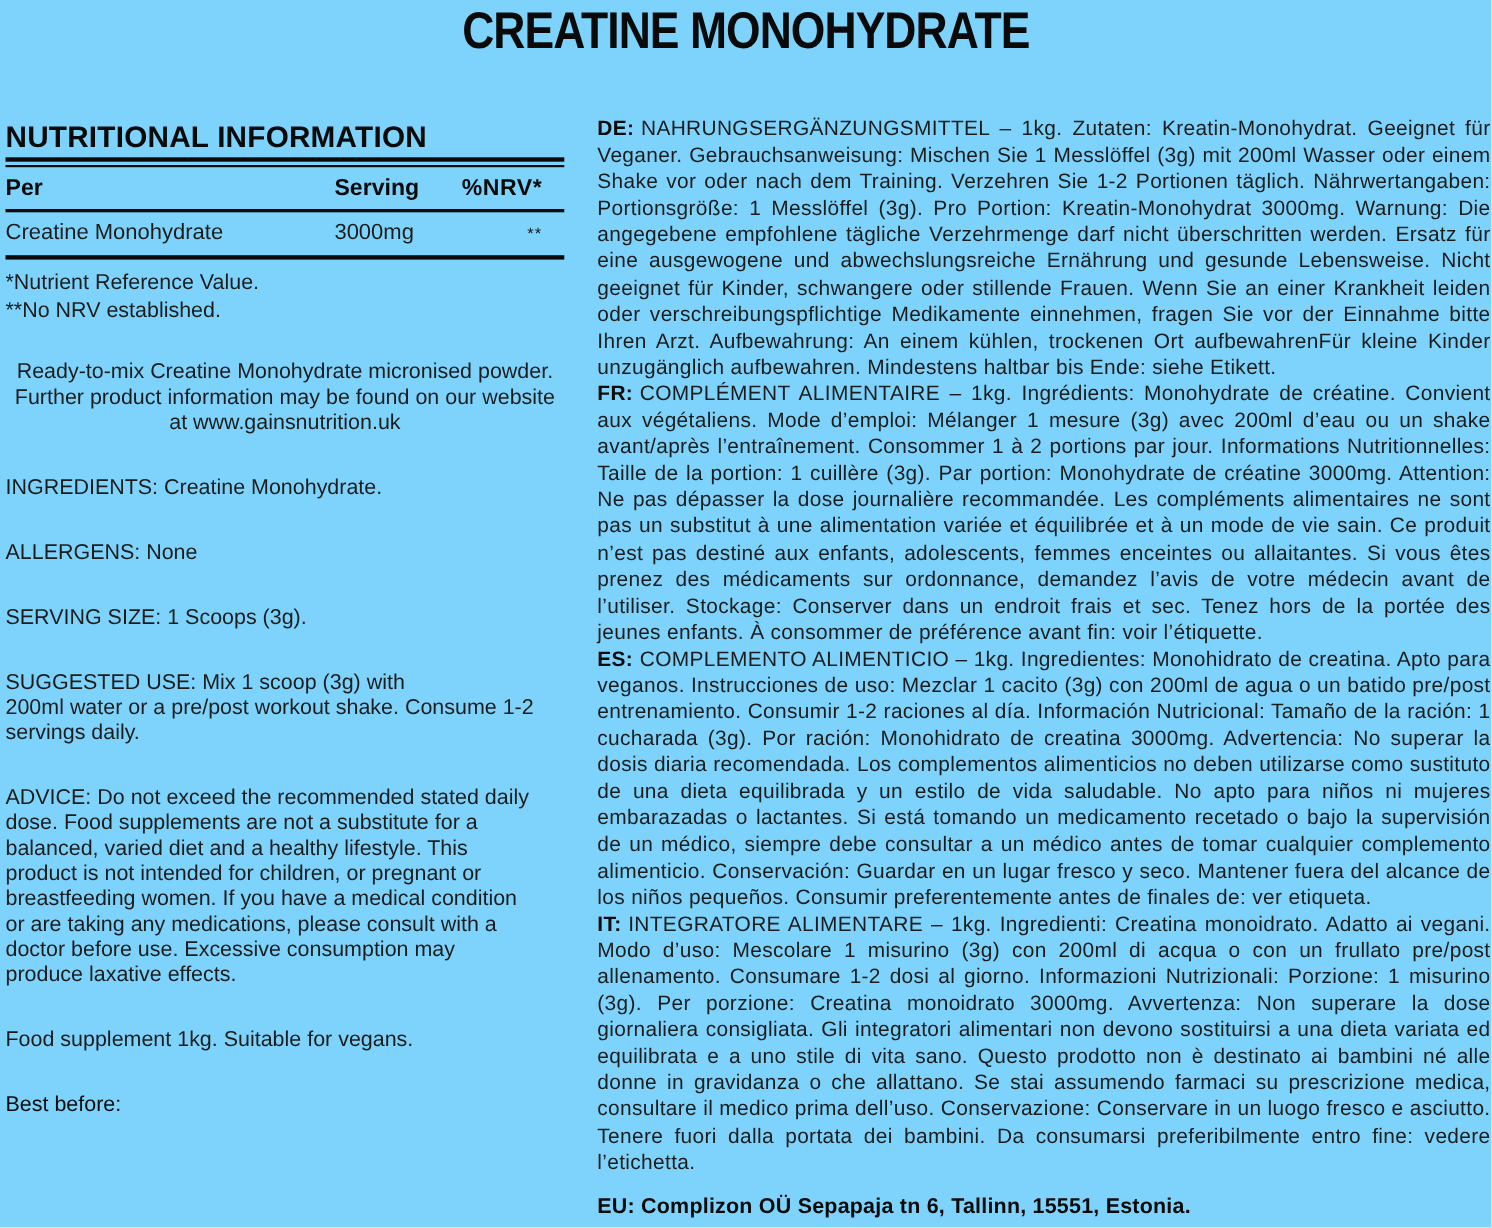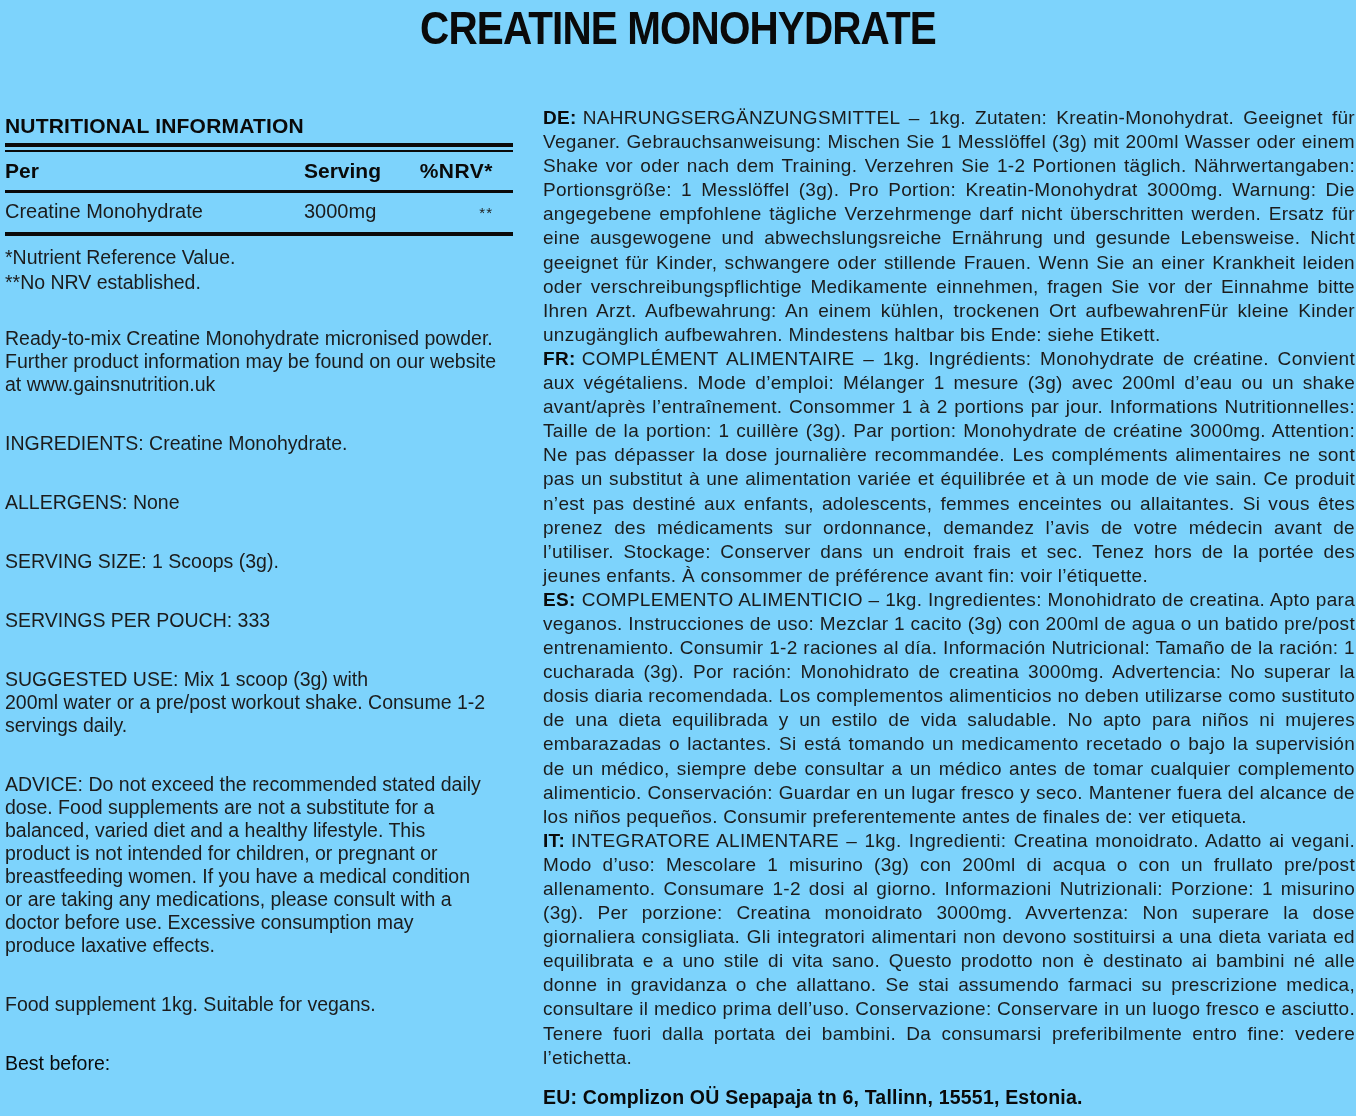--- a/index.html
+++ b/index.html
@@ -42,21 +42,21 @@
     left: 543px; top: 106px;
     width: 812px;
     font-size: 19px;
     line-height: 24.1px;
     letter-spacing: 0.3px;
     color: #1c1c1c;
   }
 
   
   .nheading {
-    font-size: 21px;
+    font-size: 27px;
     font-weight: bold;
     color: #0a0a0a;
     letter-spacing: 0.2px;
   }
   .ntable { margin-top: 6px; }
   .rule { background: #0a0a0a; width: 100%; }
   .rule.r-a { height: 4px; }
   .rule.r-b { height: 2px; margin-top: 3px; }
   .rule.r-c { height: 2.5px; }
   .rule.r-d { height: 4.5px; }
@@ -70,21 +70,21 @@
   .trow .c3 { text-align: center; padding-right: 20px; }
   .thead { font-weight: bold; font-size: 21px; color: #0a0a0a; }
   .tdata { font-size: 20px; }
   .tdata .nrv { font-size: 15px; vertical-align: 6px; letter-spacing: 1px; }
   .thead .sup { letter-spacing: 0.5px; }
 
   .footnotes { margin-top: 9px; line-height: 24.5px; }
 
   
   .lp { margin-top: 36px; white-space: pre-line; }
-  .lp.first { margin-top: 33px; }
+  .lp.first { margin-top: 33px; text-align: center; }
   .lp.bold { font-weight: normal; color: #0a0a0a; }
 
   
   .rp { text-align: justify; }
   .rp .lang { font-weight: bold; color: #0a0a0a; margin-right: 0.32em; }
   .eu-line {
     position: absolute;
     left: 543px; top: 1086px;
     width: 812px;
     font-size: 19.5px;
@@ -123,21 +123,20 @@
 
     <div class="footnotes lp" style="margin-top:9px">*Nutrient Reference Value.
 **No NRV established.</div>
 
     <p class="lp first">Ready-to-mix Creatine Monohydrate micronised powder.
 Further product information may be found on our website
 at www.gainsnutrition.uk</p>
     <p class="lp">INGREDIENTS: Creatine Monohydrate.</p>
     <p class="lp">ALLERGENS: None</p>
     <p class="lp">SERVING SIZE: 1 Scoops (3g).</p>
-    <p class="lp">SERVINGS PER POUCH: 333</p>
     <p class="lp">SUGGESTED USE: Mix 1 scoop (3g) with
 200ml water or a pre/post workout shake. Consume 1-2
 servings daily.</p>
     <p class="lp">ADVICE: Do not exceed the recommended stated daily
 dose. Food supplements are not a substitute for a
 balanced, varied diet and a healthy lifestyle. This
 product is not intended for children, or pregnant or
 breastfeeding women. If you have a medical condition
 or are taking any medications, please consult with a
 doctor before use. Excessive consumption may

